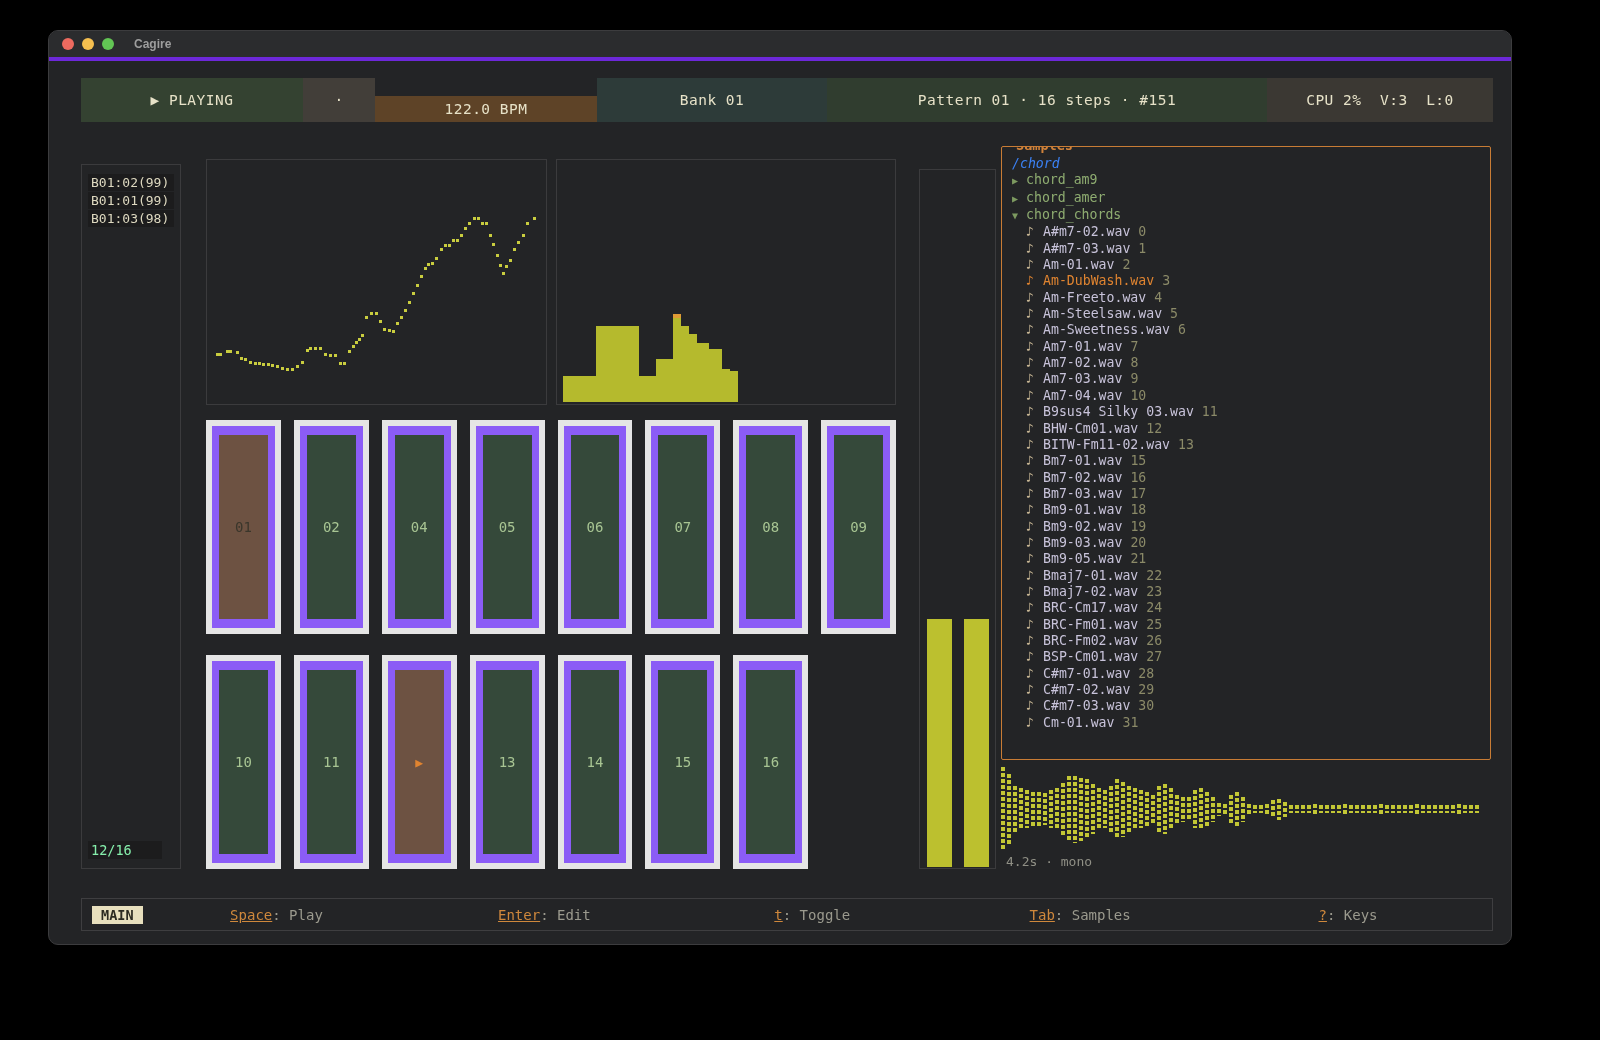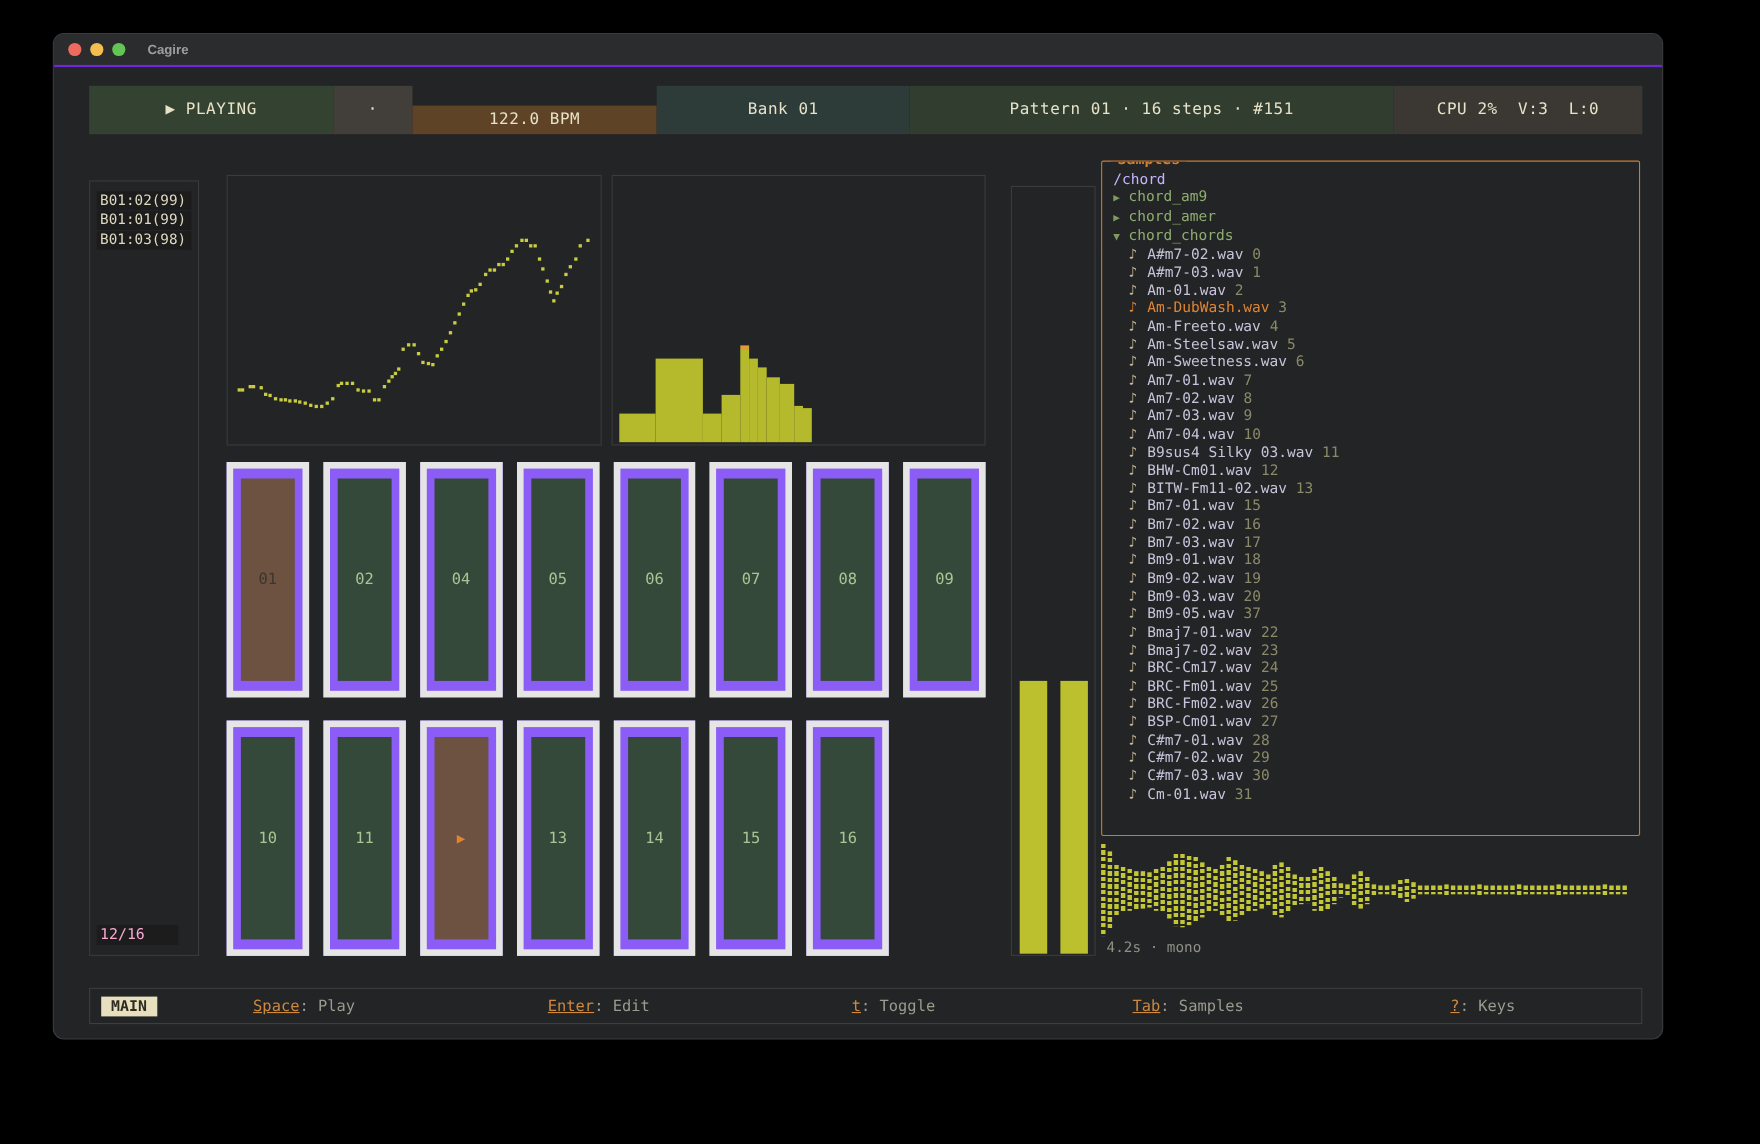--- a/index.html
+++ b/index.html
@@ -2,42 +2,42 @@
 <html><head>
 <meta charset="utf-8">
 <style>
   * { margin:0; padding:0; box-sizing:border-box; }
   html,body { width:1600px; height:1040px; background:#000; overflow:hidden;
     font-family:"DejaVu Sans Mono", monospace; }
   .window { position:absolute; left:48px; top:30px; width:1464px; height:915px;
     background:#232426; border:1px solid #3c3c3e; border-radius:10px;
     box-shadow:0 25px 70px rgba(0,0,0,.8); overflow:hidden; }
   .titlebar { height:30px; background:#2b2c2e; display:flex; align-items:center;
-    padding-left:13px; border-bottom:2px solid #6d28d9; }
+    padding-left:13px; border-bottom:4px solid #6d28d9; }
   .lights { display:flex; gap:8px; }
   .light { width:12px; height:12px; border-radius:50%; }
   .light.red{ background:#ed6a5f; } .light.yellow{ background:#f5bf4f; } .light.green{ background:#62c554; }
   .win-title { margin-left:20px; font-size:12px; font-weight:bold; color:#9e9e9e;
     font-family:"Liberation Sans", sans-serif; }
   .content { padding:17px 20px 0 32px; }
 
   
   .statusbar { display:flex; height:44px; width:1412px; }
   .seg { display:flex; align-items:center; justify-content:center; color:#e7e2c8;
     font-size:14.5px; letter-spacing:.5px; white-space:pre; }
 
   
   .main-row { display:flex; margin-top:24px; align-items:flex-end; }
   .panel { border:1px solid #3b3b3d; }
 
   .sidebar { width:100px; height:705px; margin-right:25px; position:relative; padding:9px 6px; }
   .slot-row { background:#1c1c1d; color:#ded9c0; font-size:13px; line-height:17px;
     margin-bottom:1px; padding:0 3px; white-space:nowrap; }
   .pos-row { position:absolute; left:6px; bottom:9px; width:74px; background:#1c1c1d;
-    color:#f9a8d4; font-size:13.5px; line-height:18px; padding:0 3px; }
+    color:#86efac; font-size:13.5px; line-height:18px; padding:0 3px; }
 
   .center-col { width:690px; margin-right:23px; }
   .charts-row { display:flex; }
   .chart { height:246px; position:relative; overflow:hidden; }
   .chart.scatter { width:341px; margin-right:9px; }
   .chart.histo { width:340px; }
   .dot { position:absolute; width:3px; height:3px; background:#c9cd3f; }
   .bars-wrap { position:absolute; left:6px; right:4px; bottom:2px; top:2px;
     display:flex; align-items:flex-end; }
   .hbar { background:#b5ba2d; }
@@ -53,21 +53,21 @@
 
   .meters { width:77px; height:700px; margin-right:5px; position:relative; }
   .meter-bar { position:absolute; bottom:1px; width:25px; background:#bcc02f; }
 
   .right-col { flex:1; }
   .samples-panel { position:relative; border:1px solid #c87c35; border-radius:2px;
     height:614px; padding:9px 10px 6px 10px; overflow:hidden; }
   .samples-title { position:absolute; top:-10px; left:8px; background:#232426; padding:0 6px;
     color:#d0823a; font-size:13.5px; font-weight:bold; }
   .srow { font-size:13.2px; line-height:16.35px; white-space:nowrap; }
-  .srow.path { color:#c4b5fd; }
+  .srow.path { color:#3b82f6;font-style:italic; }
   .srow.folder { color:#8fad71; cursor:pointer; }
   .srow.folder .arrow { color:#7d9a60; font-size:10px; display:inline-block; width:14px; }
   .srow.file { padding-left:14px; cursor:pointer; }
   .srow.file .note { color:#c8b795; display:inline-block; width:17px; }
   .srow.file .fname { color:#c8c3da; }
   .srow.file .fidx { color:#8b8a68; margin-left:8px; }
   .srow.file.selected .note, .srow.file.selected .fname { color:#e08430; }
 
   .waveform { margin-top:7px; height:84px; display:flex; align-items:center; }
   .wcol { width:4px; margin-right:2px; flex:none;
@@ -284,21 +284,21 @@
               <div class="srow file"><span class="note">♪</span><span class="fname">Am7-04.wav</span><span class="fidx">10</span></div>
               <div class="srow file"><span class="note">♪</span><span class="fname">B9sus4 Silky 03.wav</span><span class="fidx">11</span></div>
               <div class="srow file"><span class="note">♪</span><span class="fname">BHW-Cm01.wav</span><span class="fidx">12</span></div>
               <div class="srow file"><span class="note">♪</span><span class="fname">BITW-Fm11-02.wav</span><span class="fidx">13</span></div>
               <div class="srow file"><span class="note">♪</span><span class="fname">Bm7-01.wav</span><span class="fidx">15</span></div>
               <div class="srow file"><span class="note">♪</span><span class="fname">Bm7-02.wav</span><span class="fidx">16</span></div>
               <div class="srow file"><span class="note">♪</span><span class="fname">Bm7-03.wav</span><span class="fidx">17</span></div>
               <div class="srow file"><span class="note">♪</span><span class="fname">Bm9-01.wav</span><span class="fidx">18</span></div>
               <div class="srow file"><span class="note">♪</span><span class="fname">Bm9-02.wav</span><span class="fidx">19</span></div>
               <div class="srow file"><span class="note">♪</span><span class="fname">Bm9-03.wav</span><span class="fidx">20</span></div>
-              <div class="srow file"><span class="note">♪</span><span class="fname">Bm9-05.wav</span><span class="fidx">37</span></div>
+              <div class="srow file"><span class="note">♪</span><span class="fname">Bm9-05.wav</span><span class="fidx">21</span></div>
               <div class="srow file"><span class="note">♪</span><span class="fname">Bmaj7-01.wav</span><span class="fidx">22</span></div>
               <div class="srow file"><span class="note">♪</span><span class="fname">Bmaj7-02.wav</span><span class="fidx">23</span></div>
               <div class="srow file"><span class="note">♪</span><span class="fname">BRC-Cm17.wav</span><span class="fidx">24</span></div>
               <div class="srow file"><span class="note">♪</span><span class="fname">BRC-Fm01.wav</span><span class="fidx">25</span></div>
               <div class="srow file"><span class="note">♪</span><span class="fname">BRC-Fm02.wav</span><span class="fidx">26</span></div>
               <div class="srow file"><span class="note">♪</span><span class="fname">BSP-Cm01.wav</span><span class="fidx">27</span></div>
               <div class="srow file"><span class="note">♪</span><span class="fname">C#m7-01.wav</span><span class="fidx">28</span></div>
               <div class="srow file"><span class="note">♪</span><span class="fname">C#m7-02.wav</span><span class="fidx">29</span></div>
               <div class="srow file"><span class="note">♪</span><span class="fname">C#m7-03.wav</span><span class="fidx">30</span></div>
               <div class="srow file"><span class="note">♪</span><span class="fname">Cm-01.wav</span><span class="fidx">31</span></div>

